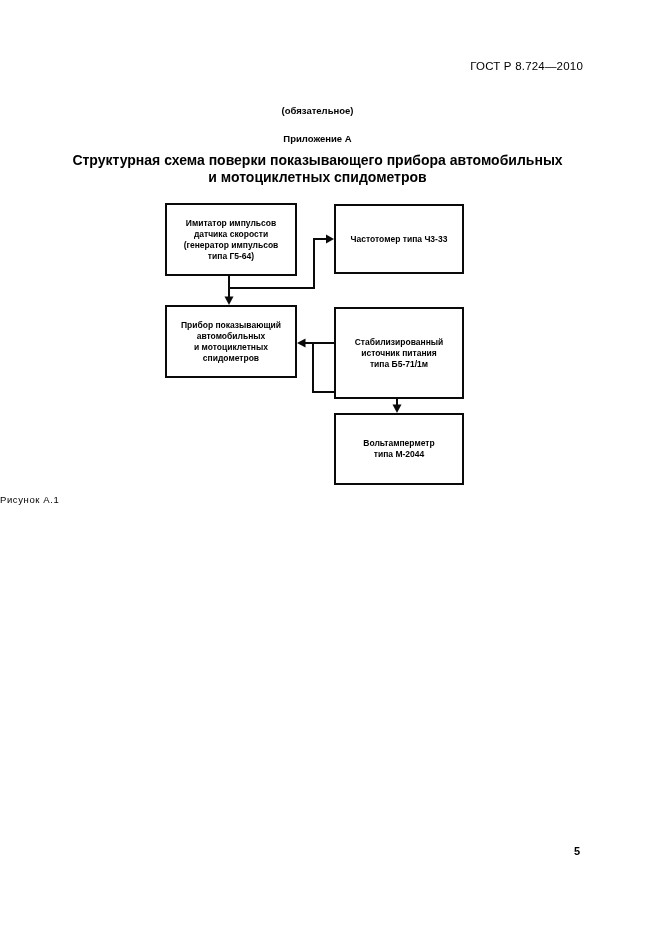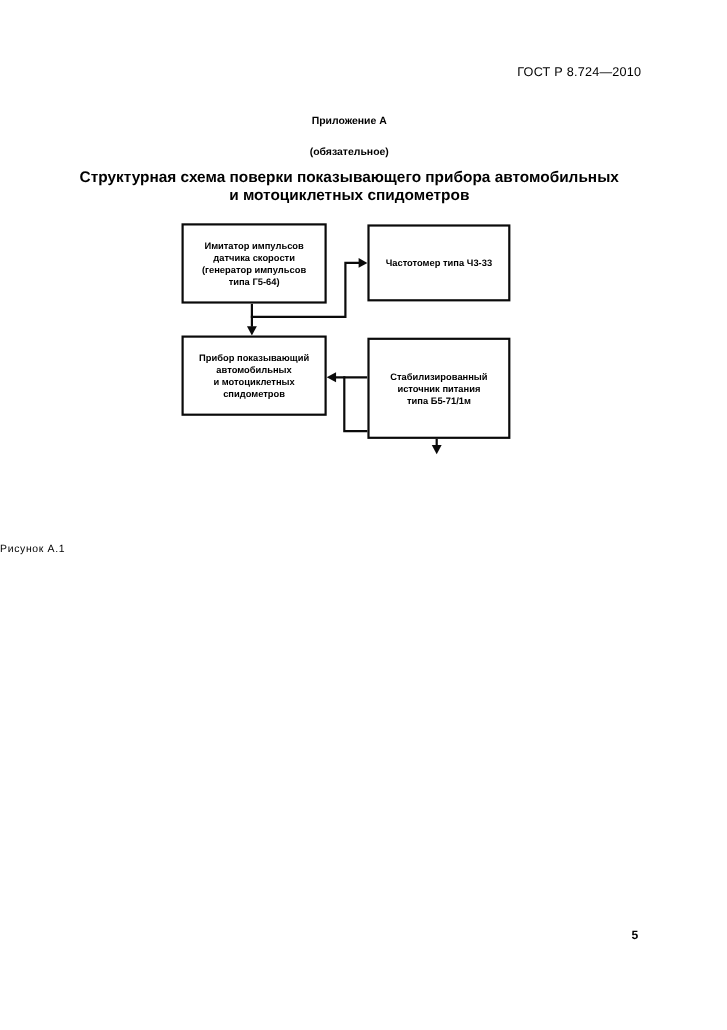--- a/index.html
+++ b/index.html
@@ -60,22 +60,22 @@
   .arrowhead { fill: #0a0a0a; stroke: none; }
 </style>
 </head>
 <body>
 
 <div class="page">
 
   <div class="std-ref">ГОСТ Р 8.724—2010</div>
 
   <div class="appendix">
+    <div>(обязательное)</div>
     <div>Приложение А</div>
-    <div>(обязательное)</div>
   </div>
 
   <div class="doc-title">Структурная схема поверки показывающего прибора автомобильных
 и мотоциклетных спидометров</div>
 
   <div class="diagram">
 
     <svg width="661" height="936" viewBox="0 0 661 936">
 
       <g>
@@ -104,20 +104,22 @@
 (генератор импульсов
 типа Г5-64)</div>
     <div class="box box2">Частотомер типа Ч3-33</div>
     <div class="box box3">Прибор показывающий
 автомобильных
 и мотоциклетных
 спидометров</div>
     <div class="box box4">Стабилизированный
 источник питания
 типа Б5-71/1м</div>
+    <div class="box box5">Вольтамперметр
+типа М-2044</div>
 
   </div>
 
   <div class="fig-caption">Рисунок А.1</div>
 
   <div class="page-number">5</div>
 
 </div>
 
 </body></html>

